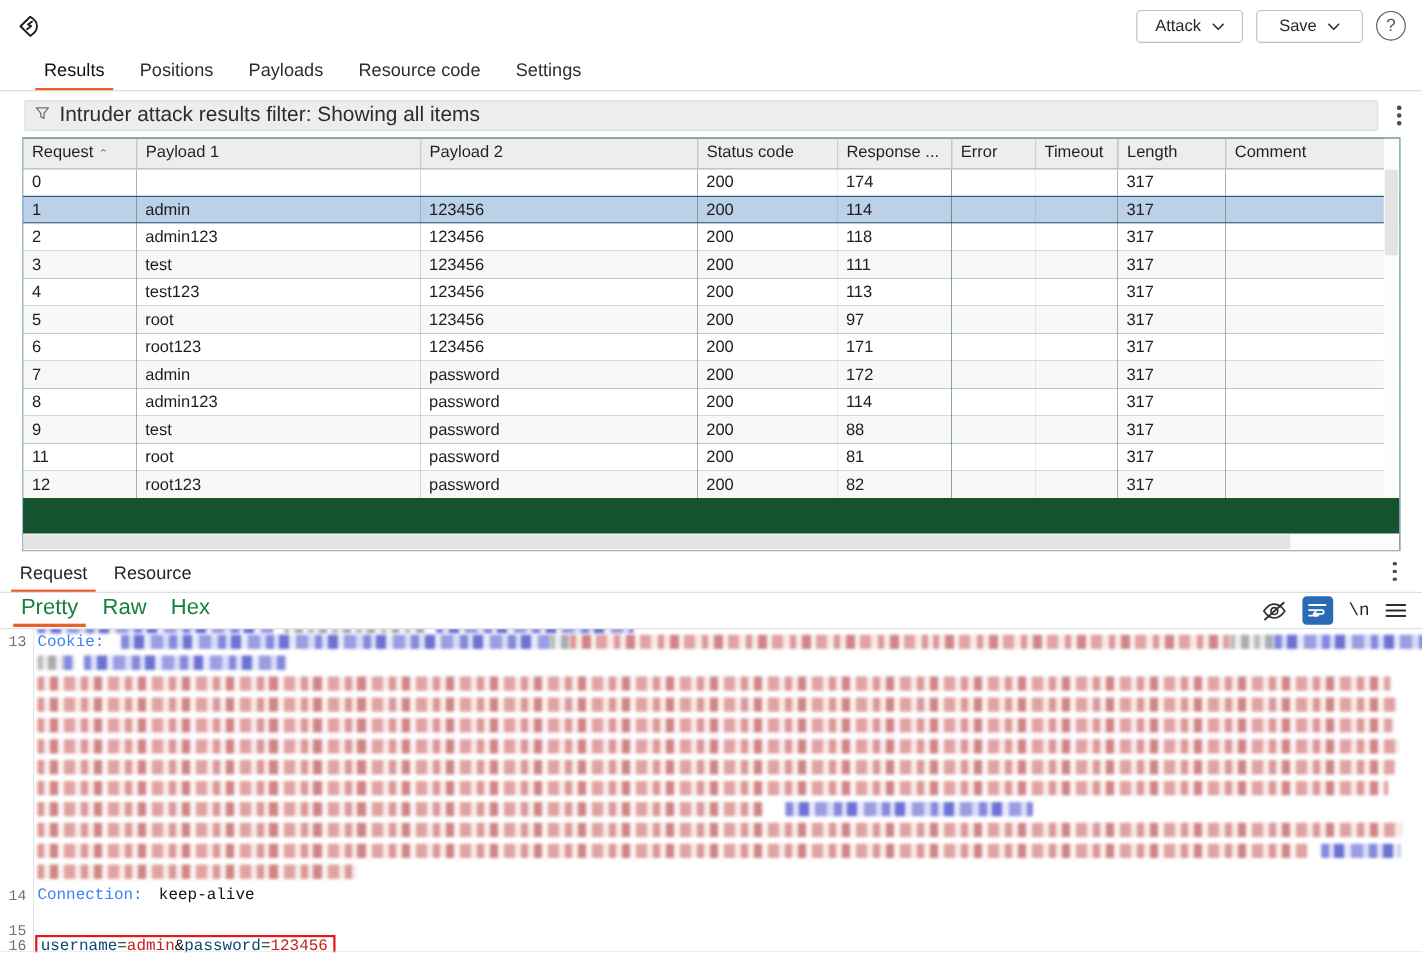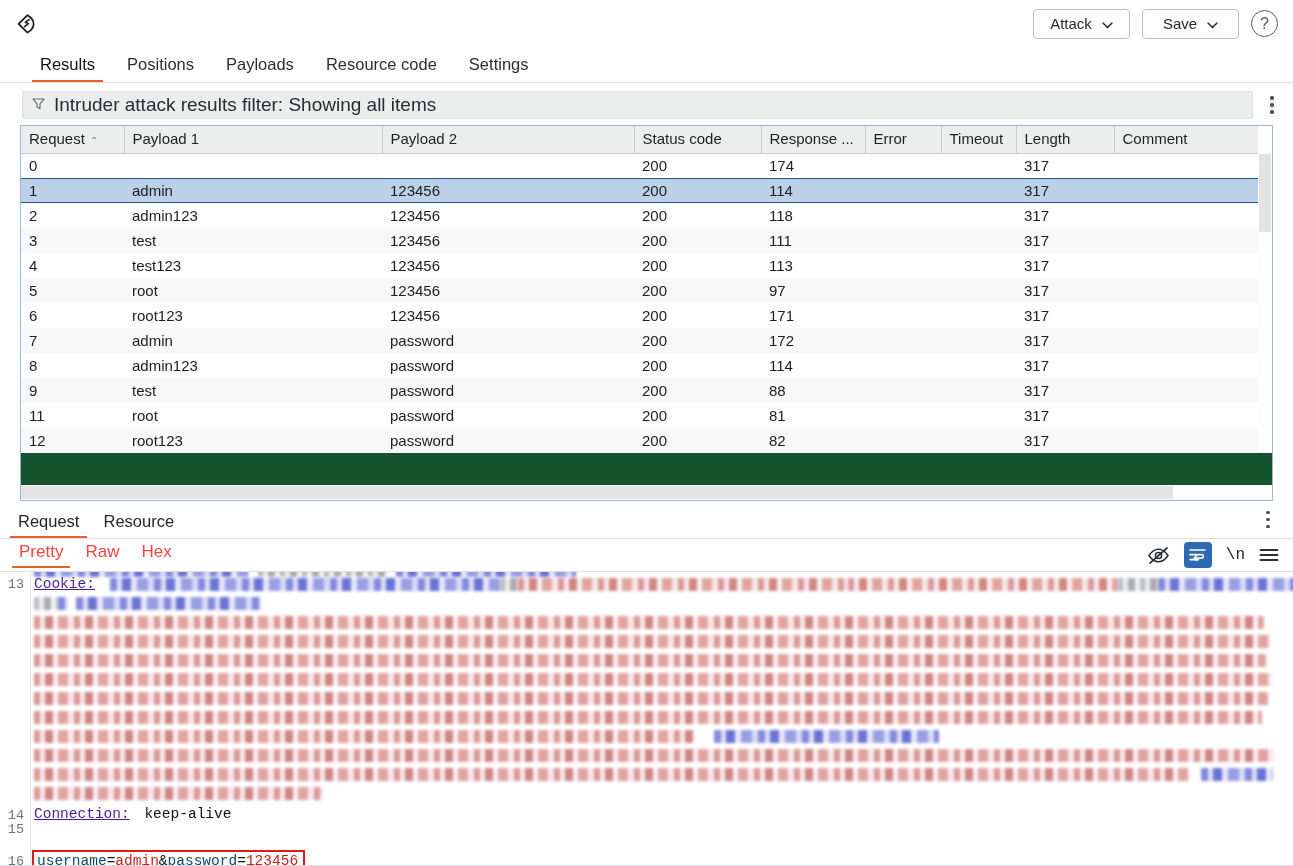--- a/index.html
+++ b/index.html
@@ -76,35 +76,35 @@
   .hscroll .thumb { position: absolute; left: 0; top: 1px; height: 13px; width: 1152px; background: #e3e3e4; }
 
   
   .msg-tabs { display: flex; align-items: flex-end; height: 31px; padding-left: 6px; margin-top: 6px; position: relative; }
   .msg-tab { font-size: 16.5px; color: #22262a; padding: 0 12px 7px 12px; cursor: pointer; position: relative; }
   .msg-tab.active::after { content: ""; position: absolute; left: 4px; right: 4px; bottom: 0; height: 2.5px; background: #e8602c; }
   .msg-kebab { position: absolute; right: 12px; top: 4px; }
   .msg-rule { height: 1px; background: #d9dbdf; }
 
   .fmt-row { display: flex; align-items: center; height: 32px; padding-left: 8px; }
-  .fmt-tab { font-size: 17px; color: #ef4444; padding: 0 11px 6px 11px; cursor: pointer; position: relative; }
+  .fmt-tab { font-size: 20px; color: #15803d; padding: 0 11px 6px 11px; cursor: pointer; position: relative; }
   .fmt-tab.active::after { content: ""; position: absolute; left: 4px; right: 4px; bottom: 0; height: 2.5px; background: #e8602c; }
   .fmt-icons { margin-left: auto; display: flex; align-items: center; gap: 14px; padding-right: 14px; }
   .ficon { cursor: pointer; display: flex; align-items: center; justify-content: center; color: #2b2f33; }
   .ficon.wrap-on { background: #2c6bb3; border-radius: 4px; width: 28px; height: 26px; color: #fff; }
   .nl-glyph { font-family: "Liberation Mono", monospace; font-size: 16px; color: #22262a; }
 
   
   .codearea { position: relative; height: 295px; overflow: hidden; background: #fff; border-top: 1px solid #dcdee1; }
   .gutter { position: absolute; left: 0; top: 0; width: 28px; height: 100%; }
   .gline { position: absolute; right: 4px; font-family: "Liberation Mono", monospace; font-size: 13.5px; color: #6e7378; }
   .gsep { position: absolute; left: 30px; top: 0; width: 1px; height: 100%; background: #e2e4e6; }
   .code { position: absolute; left: 34px; top: 0; right: 12px; height: 100%; font-family: "Liberation Mono", monospace; font-size: 14.5px; }
   .codeline { position: absolute; left: 0; white-space: nowrap; }
-  .kw { color: #4c1d95; text-decoration: underline; }
+  .kw { color: #3b82f6; }
   .plain { color: #111; }
 
   
   .blur { display: inline-block; height: 13px; vertical-align: middle; filter: blur(1.6px); border-radius: 1px; }
   .blur-blue { background: repeating-linear-gradient(90deg,
       rgba(90,96,210,.75) 0 7px, rgba(186,190,240,.5) 7px 12px,
       rgba(70,78,200,.8) 12px 21px, rgba(200,204,245,.45) 21px 27px,
       rgba(110,116,215,.7) 27px 38px, rgba(175,180,238,.5) 38px 44px); }
   .blur-red { background: repeating-linear-gradient(90deg,
       rgba(196,86,86,.62) 0 6px, rgba(240,205,205,.42) 6px 11px,
@@ -388,21 +388,21 @@
           <path d="M1.5 2 H18.5 M1.5 7 H18.5 M1.5 12 H18.5" stroke="#2b2f33" stroke-width="1.8" stroke-linecap="round"></path>
         </svg>
       </div>
     </div>
   </div>
 
   <div class="codearea">
     <div class="gutter">
       <div class="gline" style="top:5px">13</div>
       <div class="gline" style="top:236px">14</div>
-      <div class="gline" style="top:250px">15</div>
+      <div class="gline" style="top:268px">15</div>
       <div class="gline" style="top:282px">16</div>
     </div>
     <div class="gsep"></div>
 
     <div class="code">
 
       <div class="codeline" style="top:-9px">
         <span class="blur blur-blue" style="width:215px;height:11px"></span>
         <span class="blur blur-gray" style="width:130px;height:11px"></span>
         <span class="blur blur-blue" style="width:180px;height:11px"></span>

